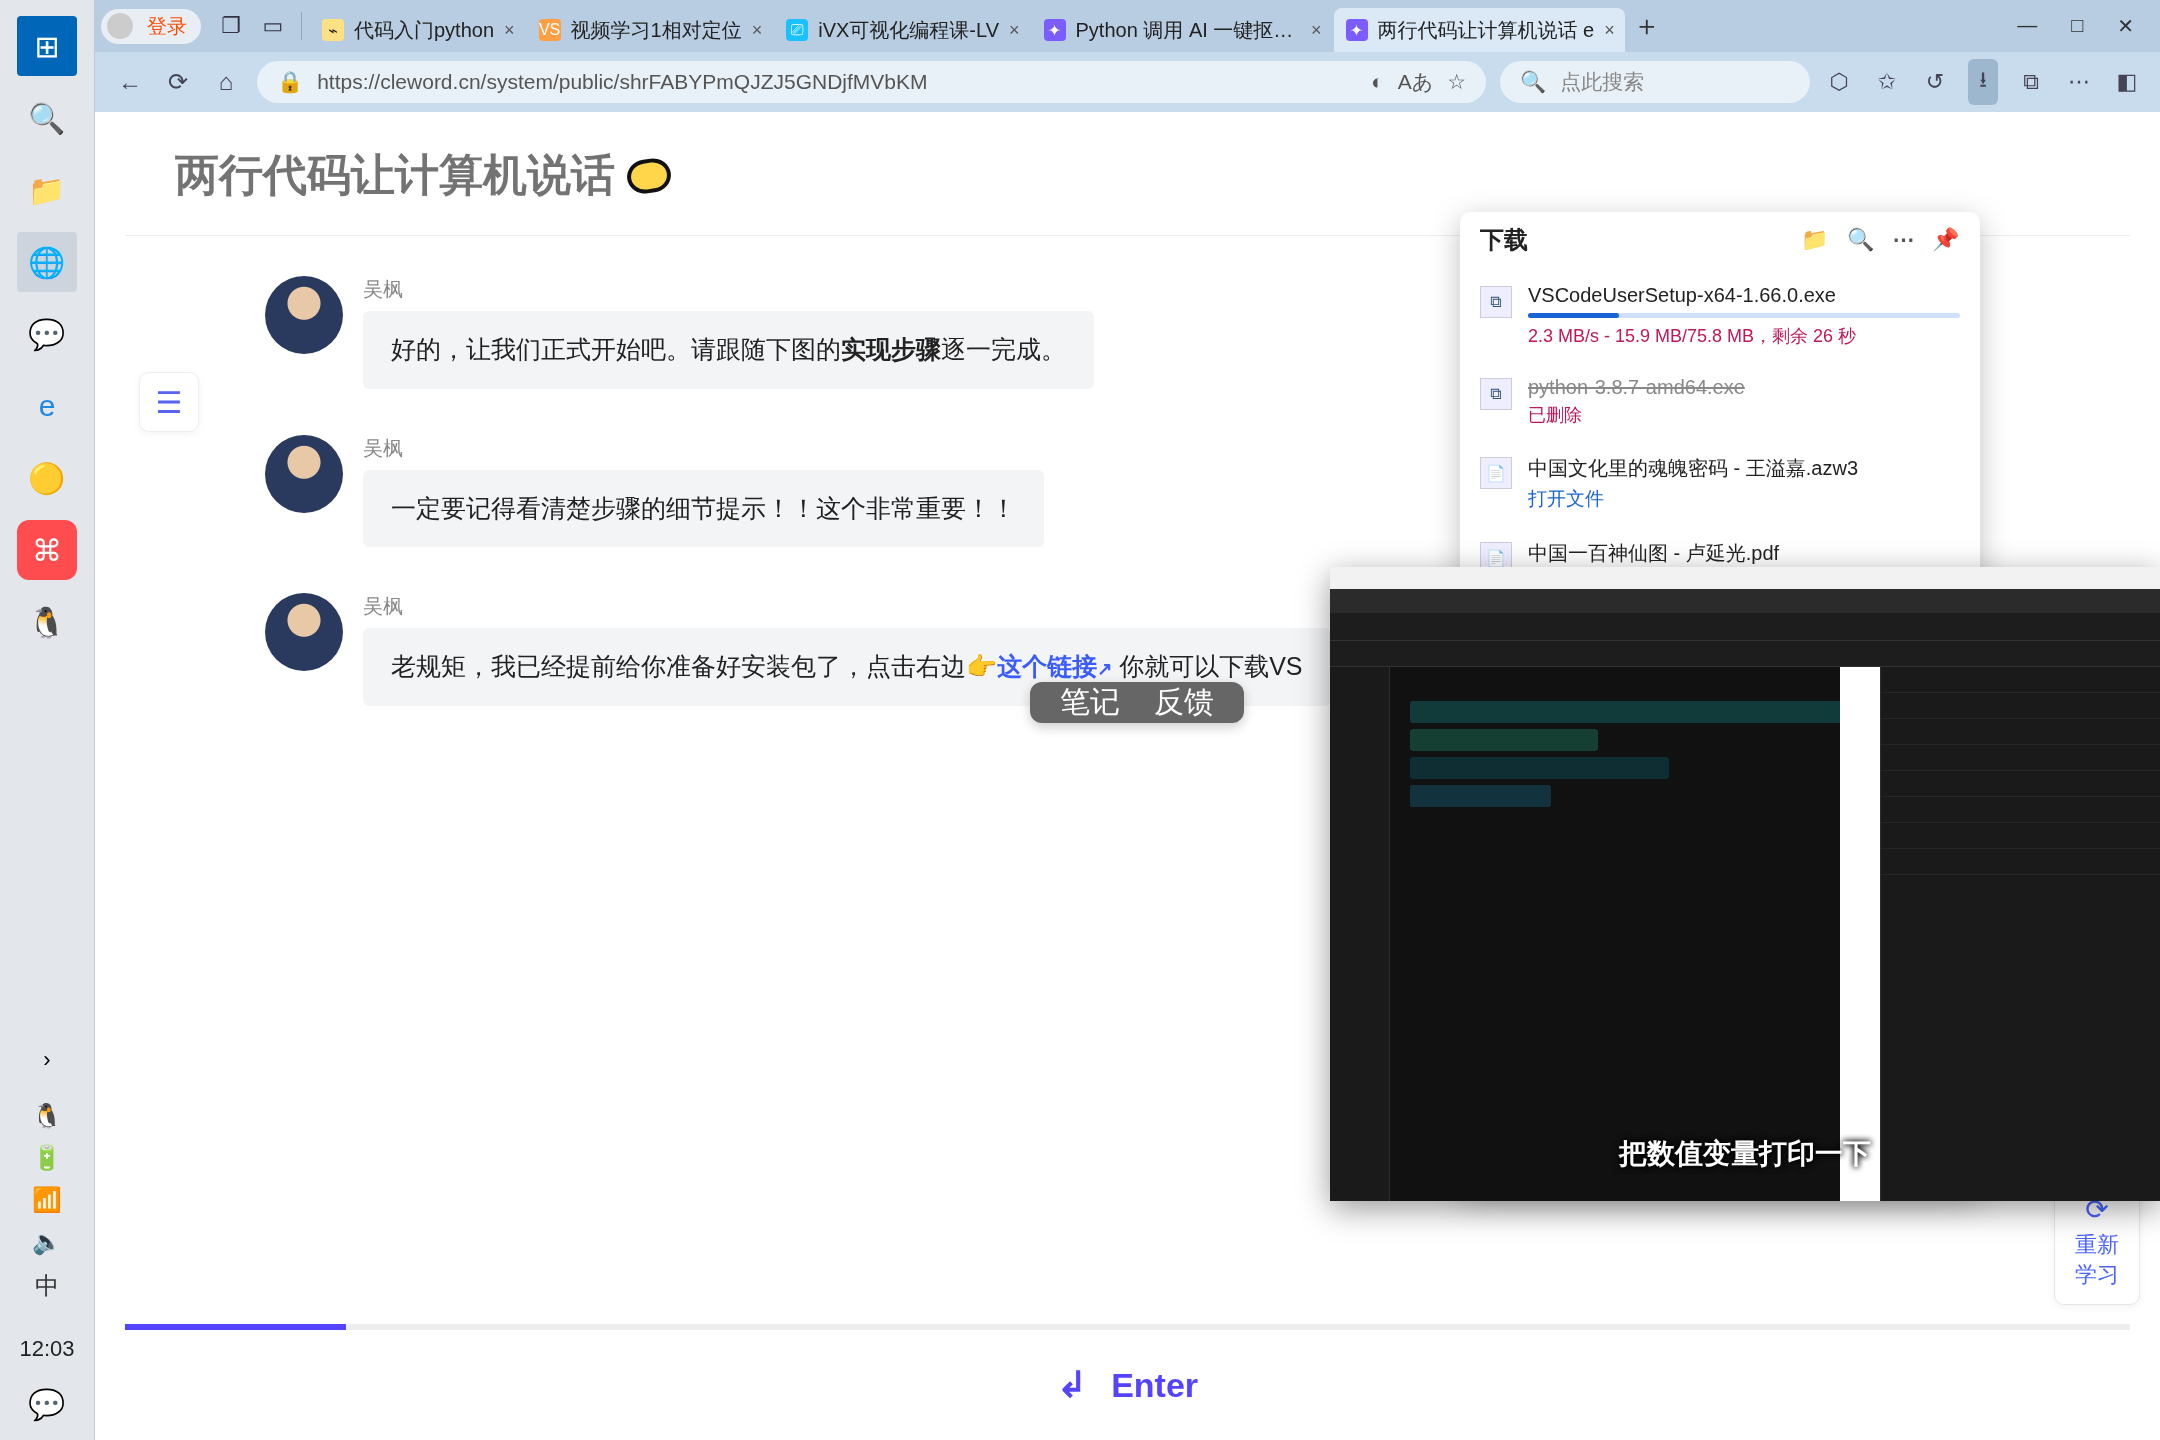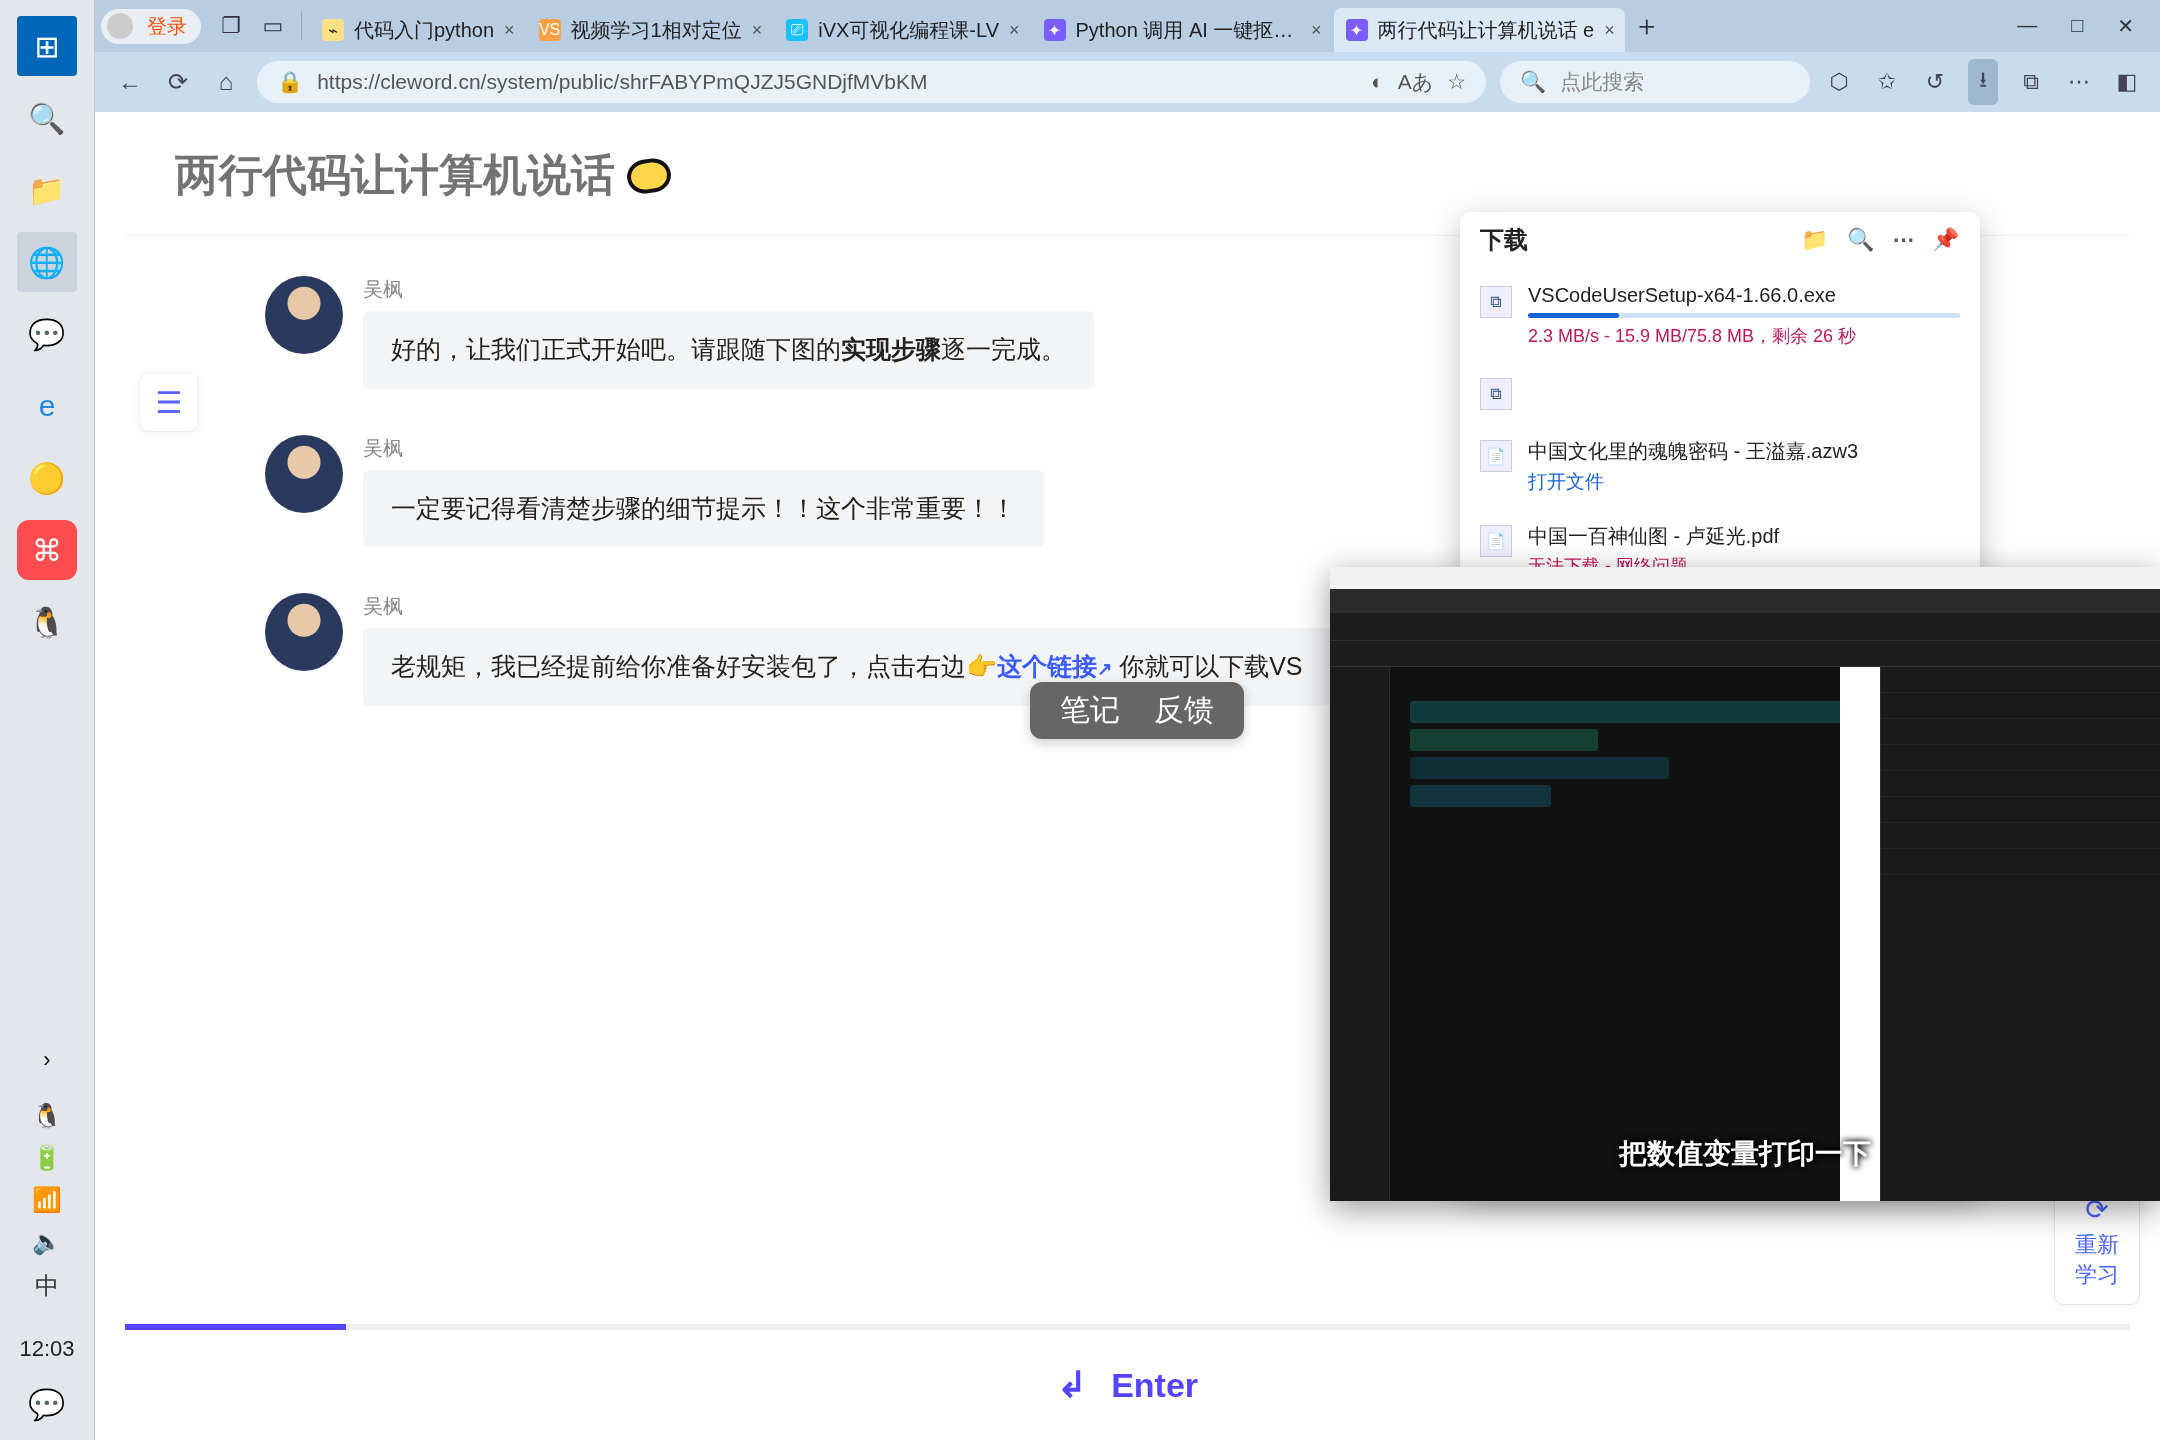--- a/index.html
+++ b/index.html
@@ -103,21 +103,21 @@
   background:#f3f4f6; border-radius:6px; padding:20px 28px; font-size:25px; color:#222;
   max-width:1100px; line-height:1.5;
 }
 .msg .bubble b { font-weight:700;}
 .msg .bubble a { color:#3a5cff; font-weight:600; text-decoration:none;}
 .msg .bubble .pointer { color:#f6a623;}
 .msg .bubble .ext { font-size:18px;color:#3a5cff;}
 
 #float-pill {
   position:absolute; left:935px; top:570px; background:#666;color:#fff;border-radius:12px;
-  padding:8px 30px; font-size:30px; display:flex; gap:34px; box-shadow:0 4px 12px rgba(0,0,0,.2);
+  padding:0 30px; font-size:30px; display:flex; gap:34px; box-shadow:0 4px 12px rgba(0,0,0,.2);
 }
 
 #progress {
   height:6px; background:#eee; position:relative;
 }
 #progress .bar { position:absolute;left:0;top:0;bottom:0;width:11%;background:#5443ff;}
 
 #enter-bar {
   height:110px; display:flex;align-items:center;justify-content:center;gap:24px;
 }
@@ -383,20 +383,24 @@
             <div class="fname">VSCodeUserSetup-x64-1.66.0.exe</div>
             <div class="pbar">
                 <div class="pfill"></div>
               </div>
             <div class="fsub">2.3 MB/s - 15.9 MB/75.8 MB，剩余 26 秒</div>
           </div>
         </div>
 
         <div class="dl-item">
           <div class="fico">⧉</div>
+          <div class="fcol">
+            <div class="fname strike">python-3.8.7-amd64.exe</div>
+            <div class="fsub">已删除</div>
+          </div>
         </div>
 
         <div class="dl-item">
           <div class="fico">📄</div>
           <div class="fcol">
             <div class="fname">中国文化里的魂魄密码 - 王溢嘉.azw3</div>
             <div class="flink">打开文件</div>
           </div>
         </div>
 

